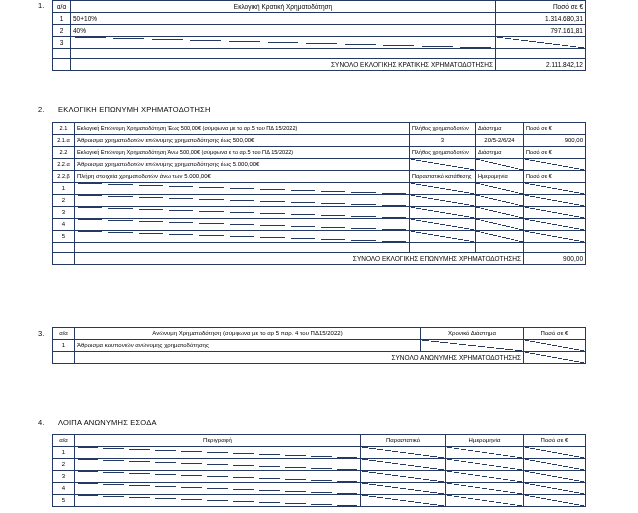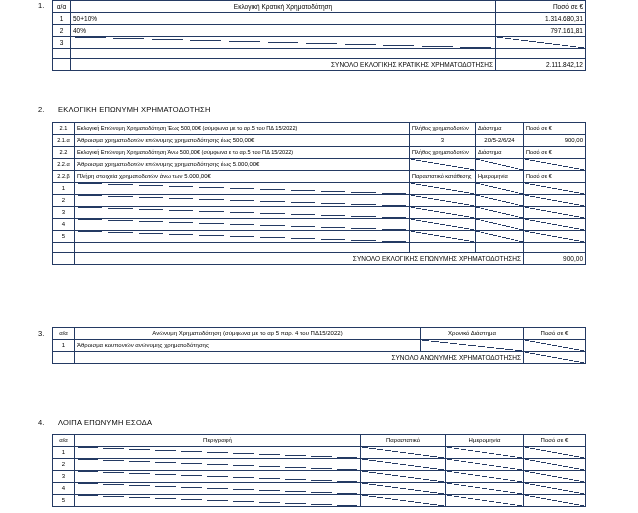--- a/index.html
+++ b/index.html
@@ -244,21 +244,21 @@
         <tr>
           <td class="noborder"></td>
           <td class="noborder sum-label" colspan="2">ΣΥΝΟΛΟ ΑΝΩΝΥΜΗΣ ΧΡΗΜΑΤΟΔΟΤΗΣΗΣ</td>
           <td class="r slash"></td>
         </tr>
       </tbody>
     </table>
   </div>
 
   <div class="section-num" style="left:38px; top:418px;">4.</div>
-  <div class="section-title" style="left:58px; top:418px;">ΛΟΙΠΑ ΕΠΩΝΥΜΗ ΕΣΟΔΑ</div>
+  <div class="section-title" style="left:58px; top:418px;">ΛΟΙΠΑ ΑΝΩΝΥΜΗΣ ΕΣΟΔΑ</div>
 
   <div class="tbl-wrap" style="left:52px; top:434px;">
     <table class="doc">
       <colgroup>
         <col style="width:22px">
         <col style="width:286px">
         <col style="width:85px">
         <col style="width:78px">
         <col style="width:62px">
       </colgroup>

